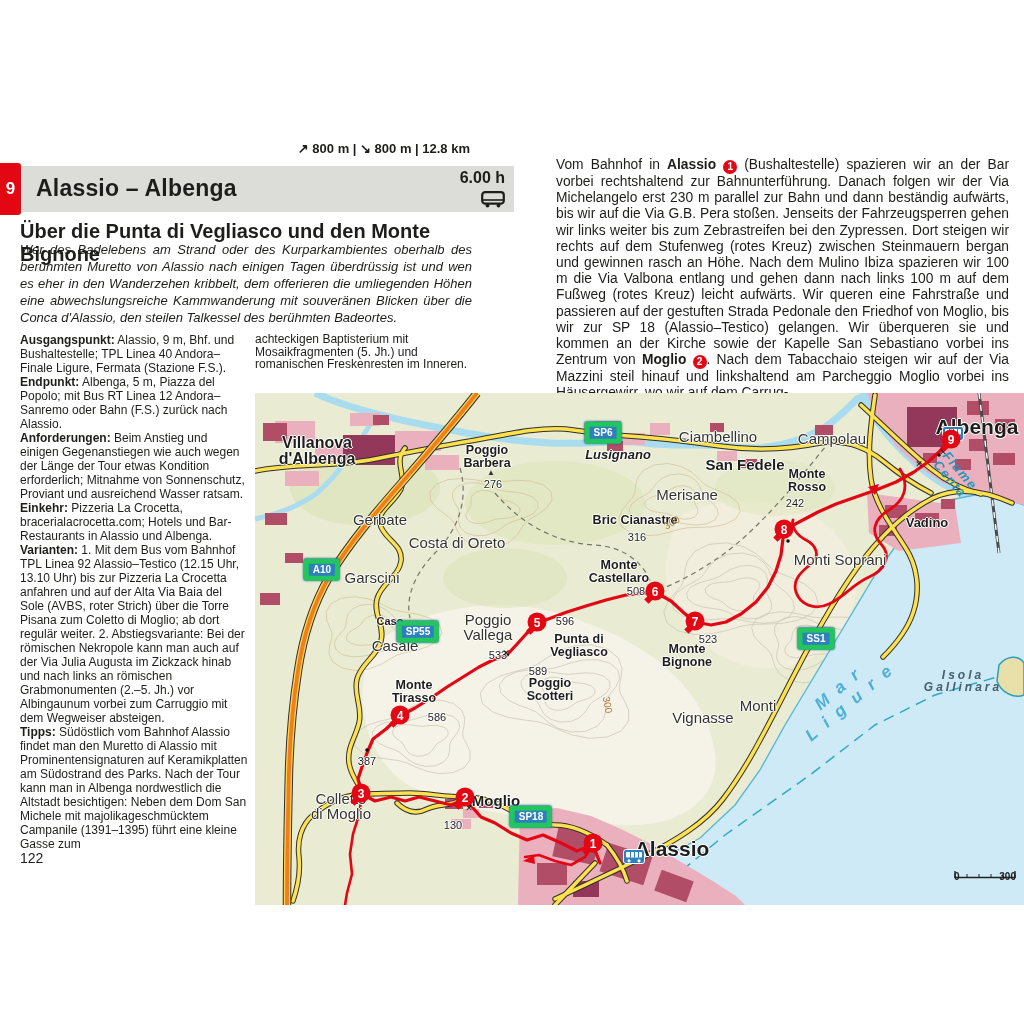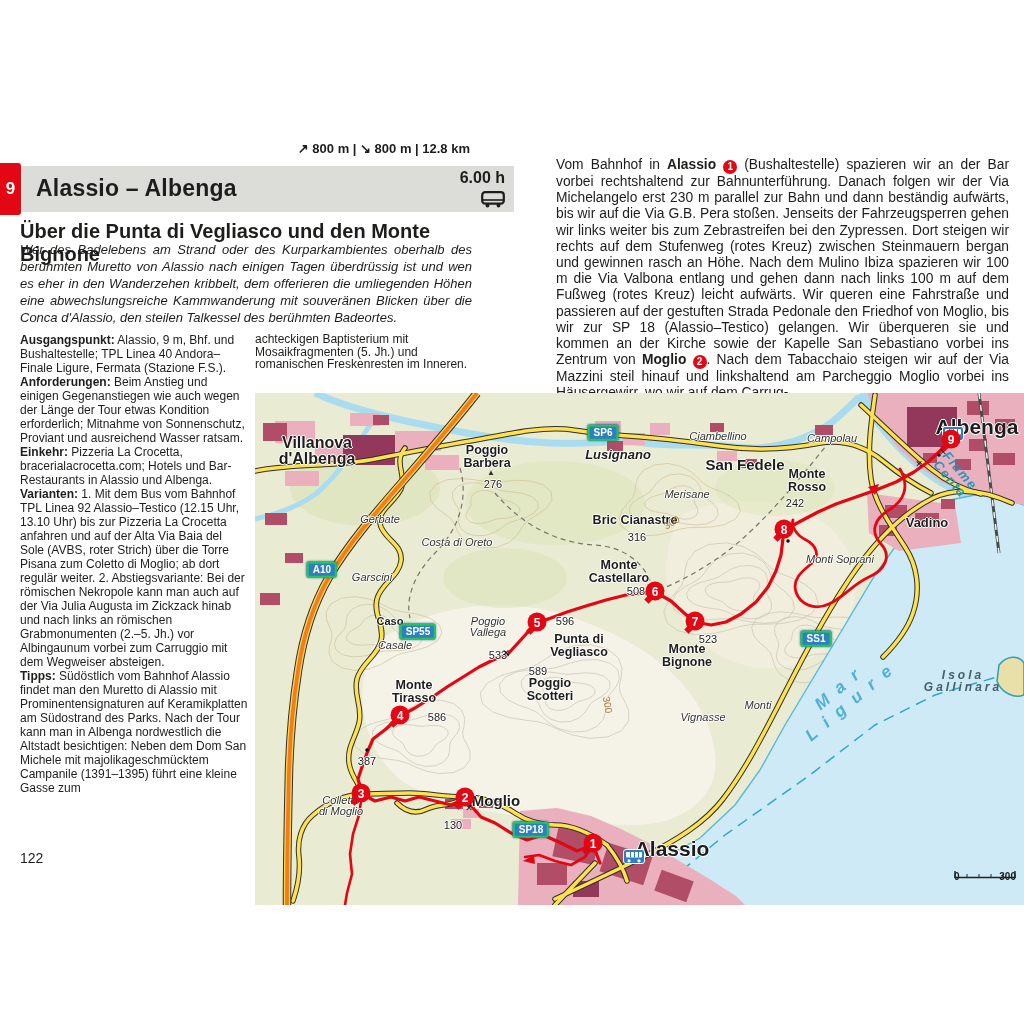--- a/index.html
+++ b/index.html
@@ -36,30 +36,30 @@
   .map svg{position:absolute;left:0;top:0;}
   .map-label{position:absolute;transform:translate(-50%,-50%);white-space:pre-line;text-align:center;
     line-height:1.03;pointer-events:none;
     text-shadow:1px 0 0 #fff,-1px 0 0 #fff,0 1px 0 #fff,0 -1px 0 #fff;}
   .town{font-weight:bold;font-size:16px;}
   .city{font-weight:bold;font-size:21px;}
   .place-lg{font-weight:bold;font-size:15px;}
   .place{font-weight:bold;font-size:13px;}
   .peak{font-weight:bold;font-size:12.5px;}
   .elev{font-size:11px;}
-  .small{font-size:11px;color:#33332e;font-style:italic;}
+  .small{font-size:15px;color:#33332e;}
   .small-b{font-size:11px;font-weight:bold;}
   .water{color:#2596be;font-style:italic;font-weight:bold;font-size:13px;letter-spacing:1.5px;text-shadow:none;}
   .sea{color:#4fb0d6;font-weight:bold;font-style:italic;font-size:17px;letter-spacing:11px;text-shadow:none;}
   .island{color:#46606c;font-weight:bold;font-style:italic;font-size:12px;letter-spacing:3px;text-shadow:none;}
   .contour{color:#a87f3f;font-size:10px;text-shadow:none;}
   .sym{font-size:9px;color:#111;text-shadow:none;}
   .tri{font-size:8px;color:#333;text-shadow:none;}
   .shield{background:#2e7fbe;color:#fff;font-weight:bold;font-size:10px;padding:1px 4px;
-    border-radius:3px;border:2px solid #22c55e;box-shadow:0 0 2px rgba(21,90,138,.8);text-shadow:none;}
+    border-radius:3px;border:5px solid #22c55e;box-shadow:0 0 2px rgba(21,90,138,.8);text-shadow:none;}
   .wp{position:absolute;width:19px;height:19px;border-radius:50%;background:#e30613;color:#fff;
     font-weight:bold;font-size:12px;display:flex;align-items:center;justify-content:center;
     transform:translate(-50%,-50%);z-index:6;}
   .wp::after{content:"";position:absolute;width:6px;height:6px;background:#e30613;left:0;bottom:-2px;
     transform:rotate(45deg);z-index:-1;}
   .map-bus{position:absolute;transform:translate(-50%,-50%);z-index:5;}
   .scalebar{position:absolute;right:8px;bottom:22px;width:62px;font-size:10px;font-weight:bold;color:#222;z-index:5;}
   .scalebar .nums{display:flex;justify-content:space-between;margin-bottom:1px;}
 </style>
 </head>
@@ -78,20 +78,21 @@
       <circle cx="17.5" cy="14.6" r="1.9" fill="#1d1d1b"></circle>
     </svg>
   </div>
 </div>
 
 <div class="subtitle">Über die Punta di Vegliasco und den Monte Bignone</div>
 <div class="lead">Wer des Badelebens am Strand oder des Kurparkambientes oberhalb des berühmten Muretto von Alassio nach einigen Tagen überdrüssig ist und wen es eher in den Wanderzehen kribbelt, dem offerieren die umliegenden Höhen eine abwechslungsreiche Kammwanderung mit souveränen Blicken über die Conca d'Alassio, den steilen Talkessel des berühmten Badeortes.</div>
 
 <div class="info-col" id="info-col">
     <p><b>Ausgangspunkt:</b> Alassio, 9 m, Bhf. und Bushaltestelle; TPL Linea 40 Andora–Finale Ligure, Fermata (Stazione F.S.).</p>
+    <p><b>Endpunkt:</b> Albenga, 5 m, Piazza del Popolo; mit Bus RT Linea 12 Andora–Sanremo oder Bahn (F.S.) zurück nach Alassio.</p>
     <p><b>Anforderungen:</b> Beim Anstieg und einigen Gegenanstiegen wie auch wegen der Länge der Tour etwas Kondition erforderlich; Mitnahme von Sonnenschutz, Proviant und ausreichend Wasser ratsam.</p>
     <p><b>Einkehr:</b> Pizzeria La Crocetta, bracerialacrocetta.com; Hotels und Bar-Restaurants in Alassio und Albenga.</p>
     <p><b>Varianten:</b> 1. Mit dem Bus vom Bahnhof TPL Linea 92 Alassio–Testico (12.15 Uhr, 13.10 Uhr) bis zur Pizzeria La Crocetta anfahren und auf der Alta Via Baia del Sole (AVBS, roter Strich) über die Torre Pisana zum Coletto di Moglio; ab dort regulär weiter. 2. Abstiegsvariante: Bei der römischen Nekropole kann man auch auf der Via Julia Augusta im Zickzack hinab und nach links an römischen Grabmonumenten (2.–5. Jh.) vor Albingaunum vorbei zum Carruggio mit dem Wegweiser absteigen.</p>
     <p><b>Tipps:</b> Südöstlich vom Bahnhof Alassio findet man den Muretto di Alassio mit Prominentensignaturen auf Keramikplatten am Südostrand des Parks. Nach der Tour kann man in Albenga nordwestlich die Altstadt besichtigen: Neben dem Dom San Michele mit majolikageschmücktem Campanile (1391–1395) führt eine kleine Gasse zum</p>
   </div>
 <div class="cont-col">achteckigen Baptisterium mit Mosaikfragmenten (5. Jh.) und romanischen Freskenresten im Inneren.</div>
 
 <div class="route-col" id="route-col"><span>Vom Bahnhof in </span><b>Alassio</b><span> </span><span class="badge">1</span><span> (Bushaltestelle) spazieren wir an der Bar vorbei rechtshaltend zur Bahnunterführung. Danach folgen wir der Via Michelangelo erst 230 m parallel zur Bahn und dann beständig aufwärts, bis wir auf die Via G.B. Pera stoßen. Jenseits der Fahrzeugsperren gehen wir links weiter bis zum Zebrastreifen bei den Zypressen. Dort steigen wir rechts auf dem Stufenweg (rotes Kreuz) zwischen Steinmauern bergan und gewinnen rasch an Höhe. Nach dem Mulino Ibiza spazieren wir 100 m die Via Valbona entlang und gehen dann nach links 100 m auf dem Fußweg (rotes Kreuz) leicht aufwärts. Wir queren eine Fahrstraße und passieren auf der gestuften Strada Pedonale den Friedhof von Moglio, bis wir zur SP 18 (Alassio–Testico) gelangen. Wir überqueren sie und kommen an der Kirche sowie der Kapelle San Sebastiano vorbei ins Zentrum von </span><b>Moglio</b><span> </span><span class="badge">2</span><span>. Nach dem Tabacchaio steigen wir auf der Via Mazzini steil hinauf und linkshaltend am Parcheggio Moglio vorbei ins Häusergewirr, wo wir auf dem Carrug-</span></div>
 
 <div class="page-num">122</div>
@@ -316,21 +317,21 @@
     <div class="map-label city" style="left: 417px; top: 456px;">Alassio</div>
     <div class="map-label small" style="left: 503px; top: 313px;">Monti</div>
     <div class="map-label small" style="left: 448px; top: 325px;">Vignasse</div>
     <div class="map-label island" style="left: 708px; top: 288px;">Isola Gallinara</div>
     <div class="map-label sea" style="left: 592px; top: 300px; transform: translate(-50%, -50%) rotate(-40deg);">Mar Ligure</div>
     <div class="map-label contour" style="left: 417px; top: 130px; transform: translate(-50%, -50%) rotate(-30deg);">300</div>
     <div class="map-label contour" style="left: 352px; top: 312px; transform: translate(-50%, -50%) rotate(80deg);">300</div>
     <div class="map-label shield" style="left: 67px; top: 177px;">A10</div>
     <div class="map-label shield" style="left: 348px; top: 40px;">SP6</div>
     <div class="map-label shield" style="left: 163px; top: 239px;">SP55</div>
-    <div class="map-label shield" style="left: 276px; top: 424px; margin-top: 13px;">SP18</div>
+    <div class="map-label shield" style="left: 276px; top: 424px;">SP18</div>
     <div class="map-label shield" style="left: 561px; top: 246px;">SS1</div>
     <div class="map-label sym" style="left: 251px; top: 261px;">✕</div>
     <div class="map-label sym" style="left: 523px; top: 142px;">✕</div>
     <div class="map-label sym" style="left: 664px; top: 72px;">✕</div>
     <div class="map-label sym" style="left: 214px; top: 416px;">✕</div>
     <div class="map-label sym" style="left: 688px; top: 60px;">✕</div>
     <div class="map-bus" style="left: 687px; top: 33px;">
       <svg width="22" height="15" viewBox="0 0 22 15">
         <rect x="0.5" y="0.5" width="21" height="14" rx="2.5" fill="#2e7fbe" stroke="#fff"></rect>
         <rect x="3" y="3" width="16" height="5.5" rx="1" fill="#fff"></rect>

